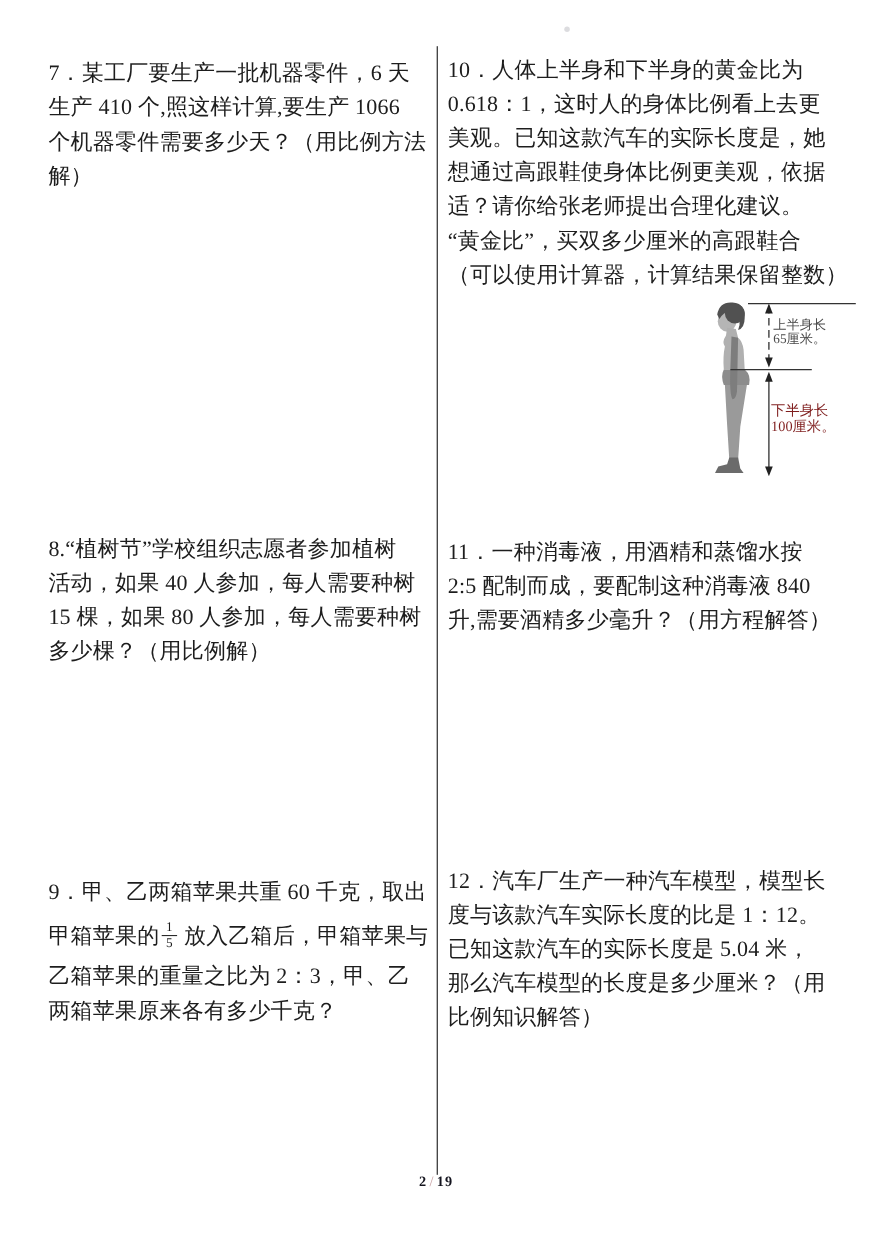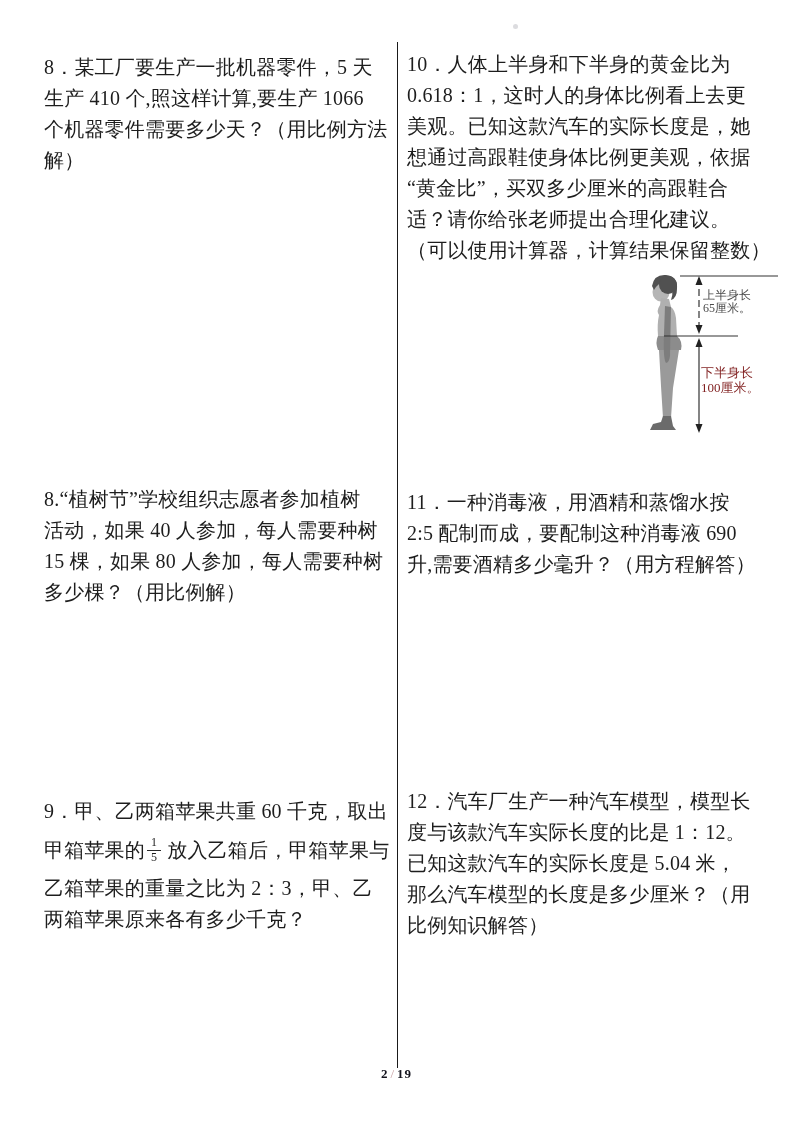--- a/index.html
+++ b/index.html
@@ -78,21 +78,21 @@
 </style>
 </head>
 <body>
 
 <div id="page">
 
   <div class="divider"></div>
   <div class="artifact-dot"></div>
 
   <div class="problem col-left" style="top:52px;">
-    <div class="line">8．某工厂要生产一批机器零件，5 天</div>
+    <div class="line">7．某工厂要生产一批机器零件，6 天</div>
     <div class="line">生产 410 个,照这样计算,要生产 1066</div>
     <div class="line">个机器零件需要多少天？（用比例方法</div>
     <div class="line">解）</div>
   </div>
 
   <div class="problem col-left" style="top:484px;">
     <div class="line">8.“植树节”学校组织志愿者参加植树</div>
     <div class="line">活动，如果 40 人参加，每人需要种树</div>
     <div class="line">15 棵，如果 80 人参加，每人需要种树</div>
     <div class="line">多少棵？（用比例解）</div>
@@ -110,22 +110,22 @@
     </div>
     <div class="line">乙箱苹果的重量之比为 2：3，甲、乙</div>
     <div class="line">两箱苹果原来各有多少千克？</div>
   </div>
 
   <div class="problem col-right" style="top:49px;">
     <div class="line">10．人体上半身和下半身的黄金比为</div>
     <div class="line">0.618：1，这时人的身体比例看上去更</div>
     <div class="line">美观。已知这款汽车的实际长度是，她</div>
     <div class="line">想通过高跟鞋使身体比例更美观，依据</div>
+    <div class="line">适？请你给张老师提出合理化建议。</div>
     <div class="line">“黄金比”，买双多少厘米的高跟鞋合</div>
-    <div class="line">适？请你给张老师提出合理化建议。</div>
     <div class="line">（可以使用计算器，计算结果保留整数）</div>
   </div>
 
   <div class="figure">
     <svg width="176" height="176" viewBox="0 0 176 176">
 
       <g>
         <ellipse cx="45" cy="26" rx="8.5" ry="9.5" fill="#b5b5b5"></ellipse>
         <path d="M36,20 Q38,8 50,9 Q62,10 61,23 Q61,32 55,34 Q59,24 52,18 Q44,14 38,24 Z" fill="#515151"></path>
         <ellipse cx="52" cy="19" rx="9" ry="9" fill="#515151"></ellipse>
@@ -154,21 +154,21 @@
       <div>65厘米。</div>
     </div>
     <div class="fig-label lower">
       <div>下半身长</div>
       <div>100厘米。</div>
     </div>
   </div>
 
   <div class="problem col-right" style="top:487px;">
     <div class="line">11．一种消毒液，用酒精和蒸馏水按</div>
-    <div class="line">2:5 配制而成，要配制这种消毒液 690</div>
+    <div class="line">2:5 配制而成，要配制这种消毒液 840</div>
     <div class="line">升,需要酒精多少毫升？（用方程解答）</div>
   </div>
 
   <div class="problem col-right" style="top:786px;">
     <div class="line">12．汽车厂生产一种汽车模型，模型长</div>
     <div class="line">度与该款汽车实际长度的比是 1：12。</div>
     <div class="line">已知这款汽车的实际长度是 5.04 米，</div>
     <div class="line">那么汽车模型的长度是多少厘米？（用</div>
     <div class="line">比例知识解答）</div>
   </div>

